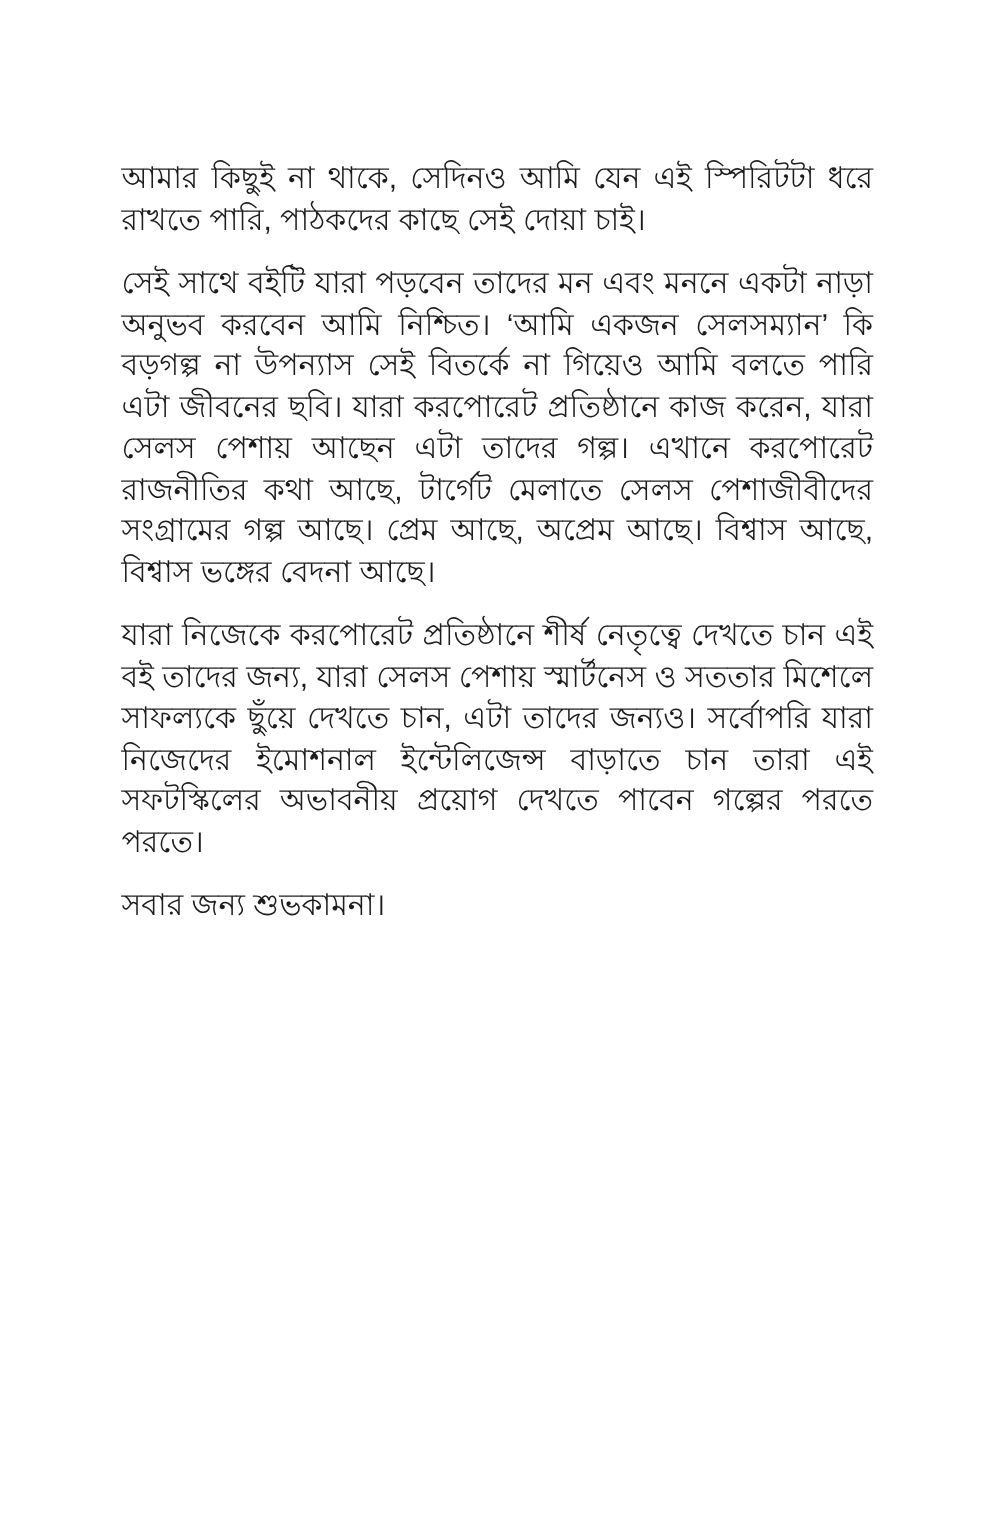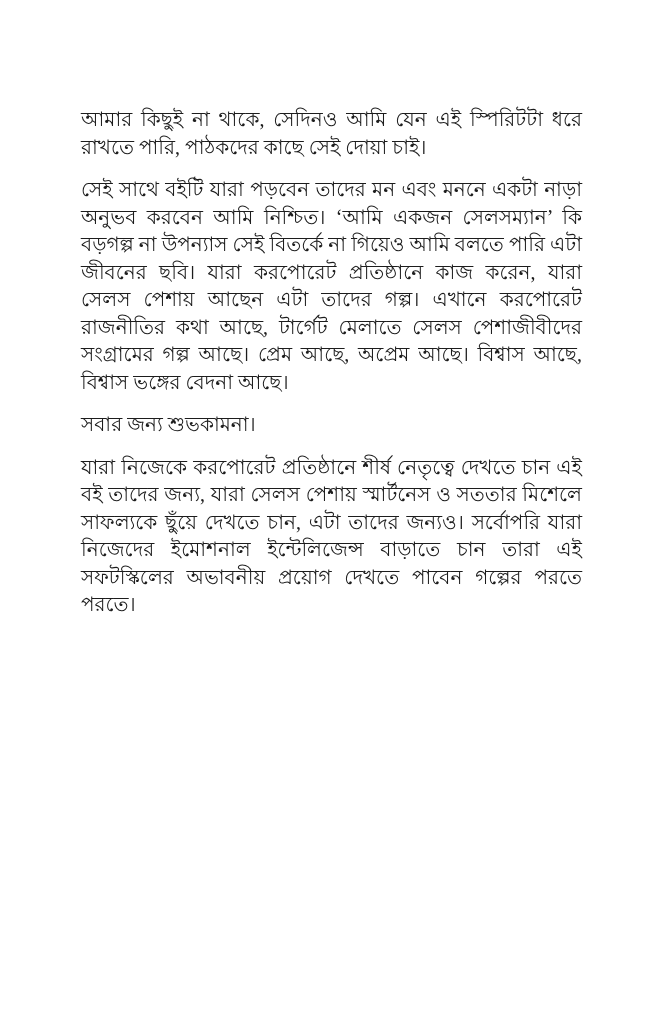--- a/index.html
+++ b/index.html
@@ -7,21 +7,21 @@
     padding: 0;
     background: #ffffff;
   }
   .book-page {
     position: relative;
     width: 663px;
     height: 748px;
     background: #ffffff;
     box-sizing: border-box;
     overflow: hidden;
-    font-family: Liberation Serif, serif;
+    font-family: Liberation Sans, sans-serif;
   }
   .text-block {
     position: absolute;
     top: 106px;
     left: 81px;
     width: 501px;
     color: #1c1c1c;
     font-size: 20px;
     line-height: 27.5px;
     text-align: justify;
@@ -35,16 +35,16 @@
     margin-bottom: 0;
   }
 </style>
 </head>
 <body>
 
 <div class="book-page">
   <div class="text-block">
     <p>আমার কিছুই না থাকে, সেদিনও আমি যেন এই স্পিরিটটা ধরে রাখতে পারি, পাঠকদের কাছে সেই দোয়া চাই।</p>
     <p>সেই সাথে বইটি যারা পড়বেন তাদের মন এবং মননে একটা নাড়া অনুভব করবেন আমি নিশ্চিত। ‘আমি একজন সেলসম্যান’ কি বড়গল্প না উপন্যাস সেই বিতর্কে না গিয়েও আমি বলতে পারি এটা জীবনের ছবি। যারা করপোরেট প্রতিষ্ঠানে কাজ করেন, যারা সেলস পেশায় আছেন এটা তাদের গল্প। এখানে করপোরেট রাজনীতির কথা আছে, টার্গেট মেলাতে সেলস পেশাজীবীদের সংগ্রামের গল্প আছে। প্রেম আছে, অপ্রেম আছে। বিশ্বাস আছে, বিশ্বাস ভঙ্গের বেদনা আছে।</p>
+    <p>যারা নিজেকে করপোরেট প্রতিষ্ঠানে শীর্ষ নেতৃত্বে দেখতে চান এই বই তাদের জন্য, যারা সেলস পেশায় স্মার্টনেস ও সততার মিশেলে সাফল্যকে ছুঁয়ে দেখতে চান, এটা তাদের জন্যও। সর্বোপরি যারা নিজেদের ইমোশনাল ইন্টেলিজেন্স বাড়াতে চান তারা এই সফটস্কিলের অভাবনীয় প্রয়োগ দেখতে পাবেন গল্পের পরতে পরতে।</p>
     <p>সবার জন্য শুভকামনা।</p>
-    <p>যারা নিজেকে করপোরেট প্রতিষ্ঠানে শীর্ষ নেতৃত্বে দেখতে চান এই বই তাদের জন্য, যারা সেলস পেশায় স্মার্টনেস ও সততার মিশেলে সাফল্যকে ছুঁয়ে দেখতে চান, এটা তাদের জন্যও। সর্বোপরি যারা নিজেদের ইমোশনাল ইন্টেলিজেন্স বাড়াতে চান তারা এই সফটস্কিলের অভাবনীয় প্রয়োগ দেখতে পাবেন গল্পের পরতে পরতে।</p>
   </div>
 </div>
 
 </body></html>

